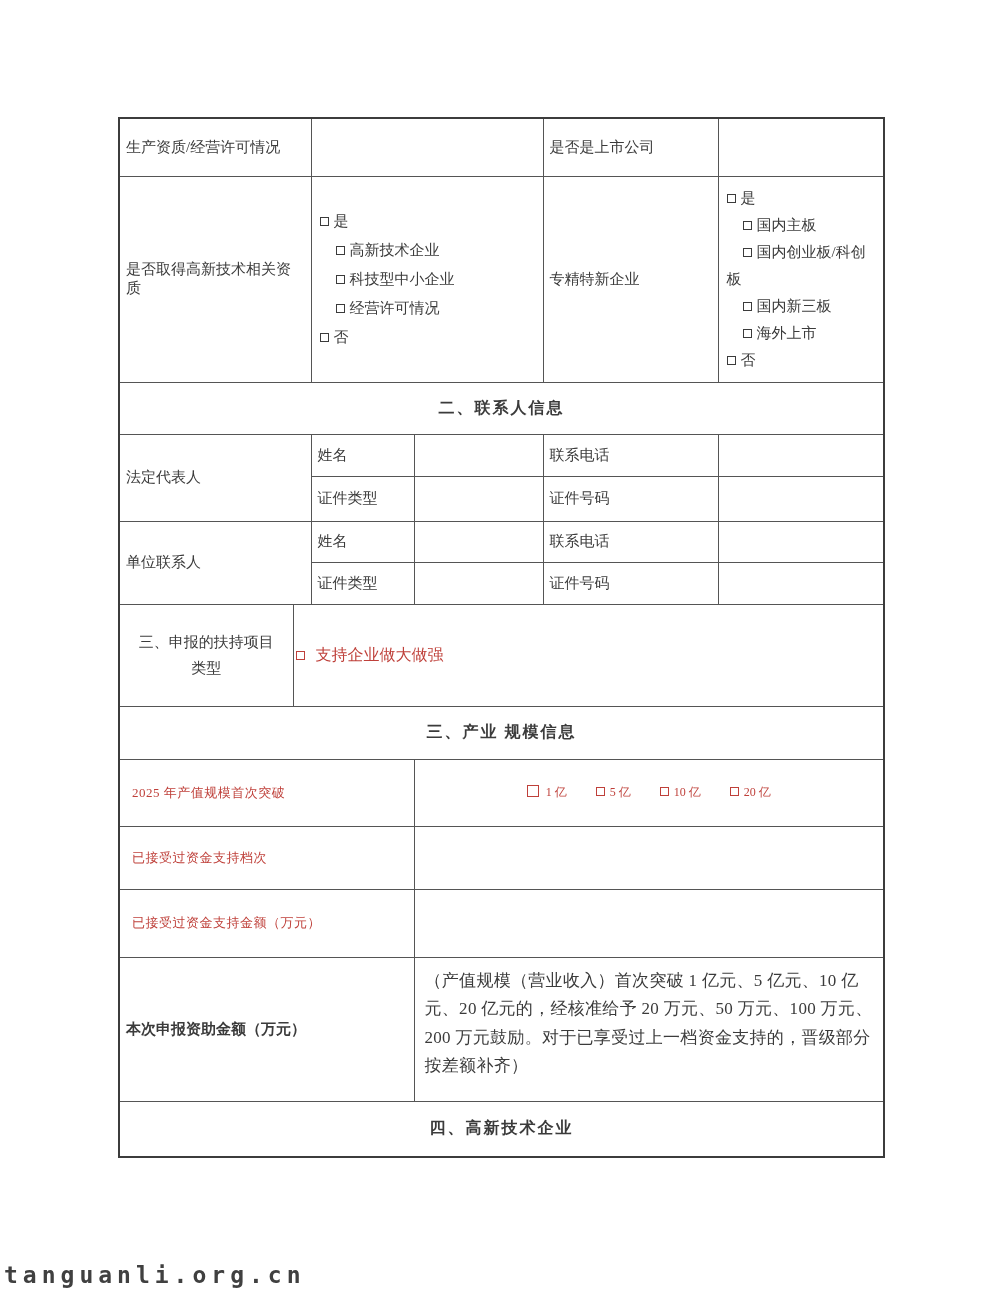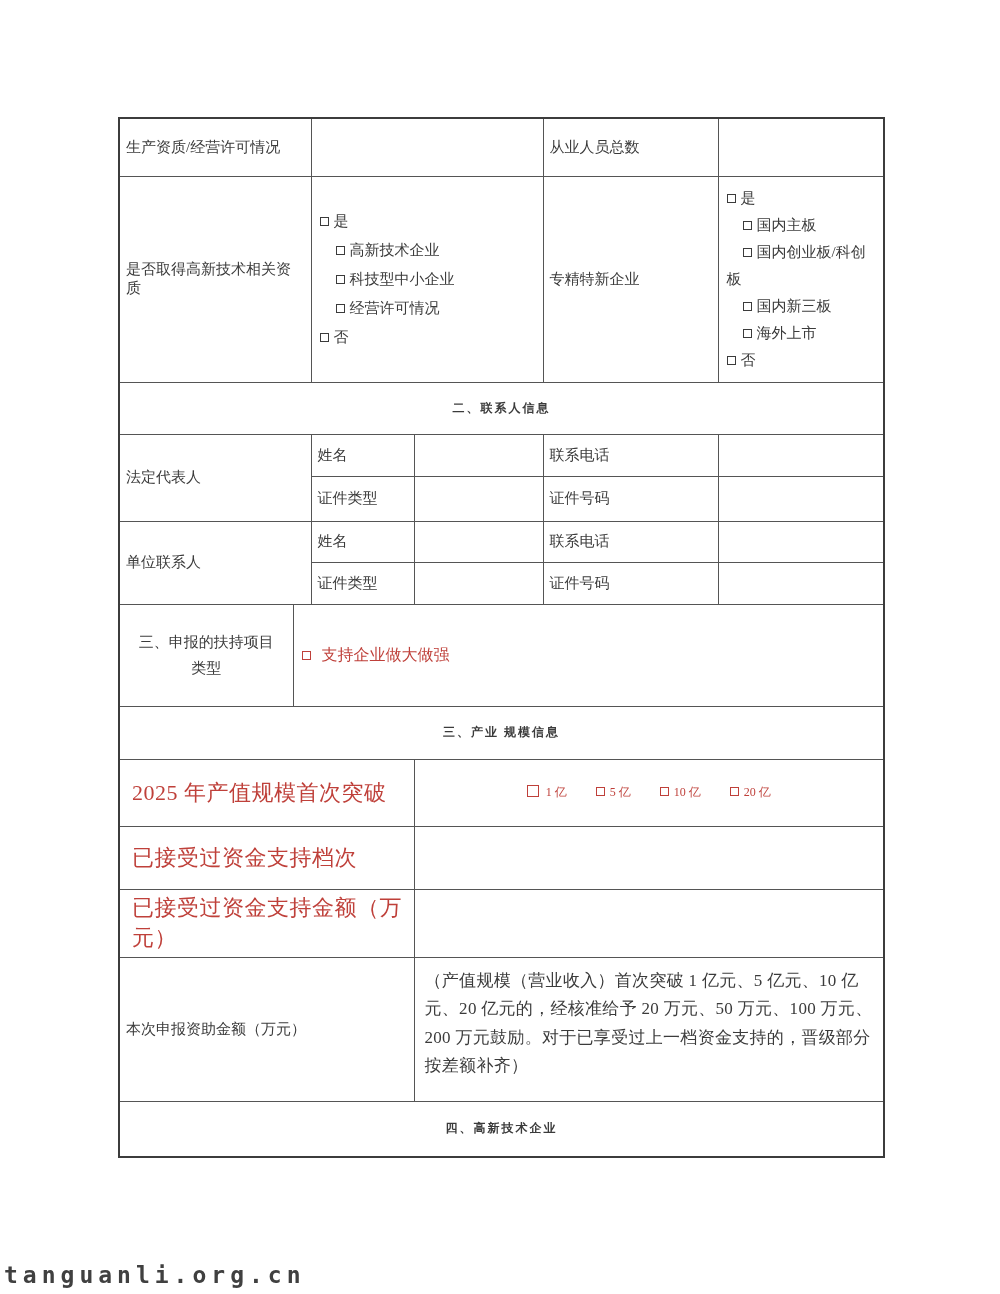--- a/index.html
+++ b/index.html
@@ -11,42 +11,42 @@
     position:absolute;left:118px;top:117px;width:765px;
     border-collapse:collapse;table-layout:fixed;
     border:2px solid #3c3c3c;
   }
   td{
     border:1px solid #555555;
     font-size:15px;color:#3b3b3b;
     padding:2px 6px;vertical-align:middle;
     overflow:hidden;
   }
-  .sec{text-align:center;font-weight:bold;font-size:12px;letter-spacing:2px;}
+  .sec{text-align:center;font-weight:bold;font-size:16px;letter-spacing:2px;}
   .lbl{padding-left:6px;}
   .center-lbl{text-align:center;padding:0 14px;line-height:26px;}
   .red{color:#bf403a;}
-  .redlbl{font-size:22px;letter-spacing:0.5px;padding-left:12px;}
+  .redlbl{font-size:13px;letter-spacing:0.5px;padding-left:12px;}
   .cb{
     display:inline-block;width:9px;height:9px;border:1px solid currentColor;
     margin-right:5px;vertical-align:0px;box-sizing:border-box;
   }
   .cb.big{width:12px;height:12px;vertical-align:-1px;margin-right:7px;}
   .opts{padding:8px 8px;vertical-align:middle;}
   .opt{line-height:29px;text-indent:0;}
   .opt.sub{text-indent:16px;}
   .opts.tight .opt{line-height:27px;}
   .choice-row{text-align:center;font-size:12px;}
   .choice{margin:0 13px;white-space:nowrap;}
   .note{
     vertical-align:top;padding:9px 10px 4px 10px;
     font-size:17px;line-height:28.5px;letter-spacing:0.3px;
   }
-  .bold{font-weight:normal;}
-  .ptype-opt{font-size:16px;padding-left:8px;}
+  .bold{font-weight:bold;}
+  .ptype-opt{font-size:16px;padding-left:2px;}
   .ptype-opt .cb{margin-right:11px;}
   .watermark{
     position:absolute;left:4px;top:1262px;
     font-family:"DejaVu Sans Mono",monospace;
     font-size:23px;font-weight:bold;letter-spacing:5px;
     color:#404040;
   }
 </style>
 </head>
 <body>
@@ -60,21 +60,21 @@
         <col style="width:103px">
       <col style="width:129px">
         <col style="width:175px">
         <col style="width:166px">
     </colgroup>
 
     <tbody>
         <tr style="height:58px">
       <td colspan="2" class="lbl">生产资质/经营许可情况</td>
       <td colspan="2"></td>
-      <td class="lbl">从业人员总数</td>
+      <td class="lbl">是否是上市公司</td>
       <td></td>
     </tr>
 
     <tr style="height:193px">
       <td colspan="2" class="lbl">是否取得高新技术相关资质</td>
       <td colspan="2" class="opts">
         <div class="opt"><span class="cb"></span><span>是</span></div>
         <div class="opt sub"><span class="cb"></span><span>高新技术企业</span></div>
         <div class="opt sub"><span class="cb"></span><span>科技型中小企业</span></div>
         <div class="opt sub"><span class="cb"></span><span>经营许可情况</span></div>

